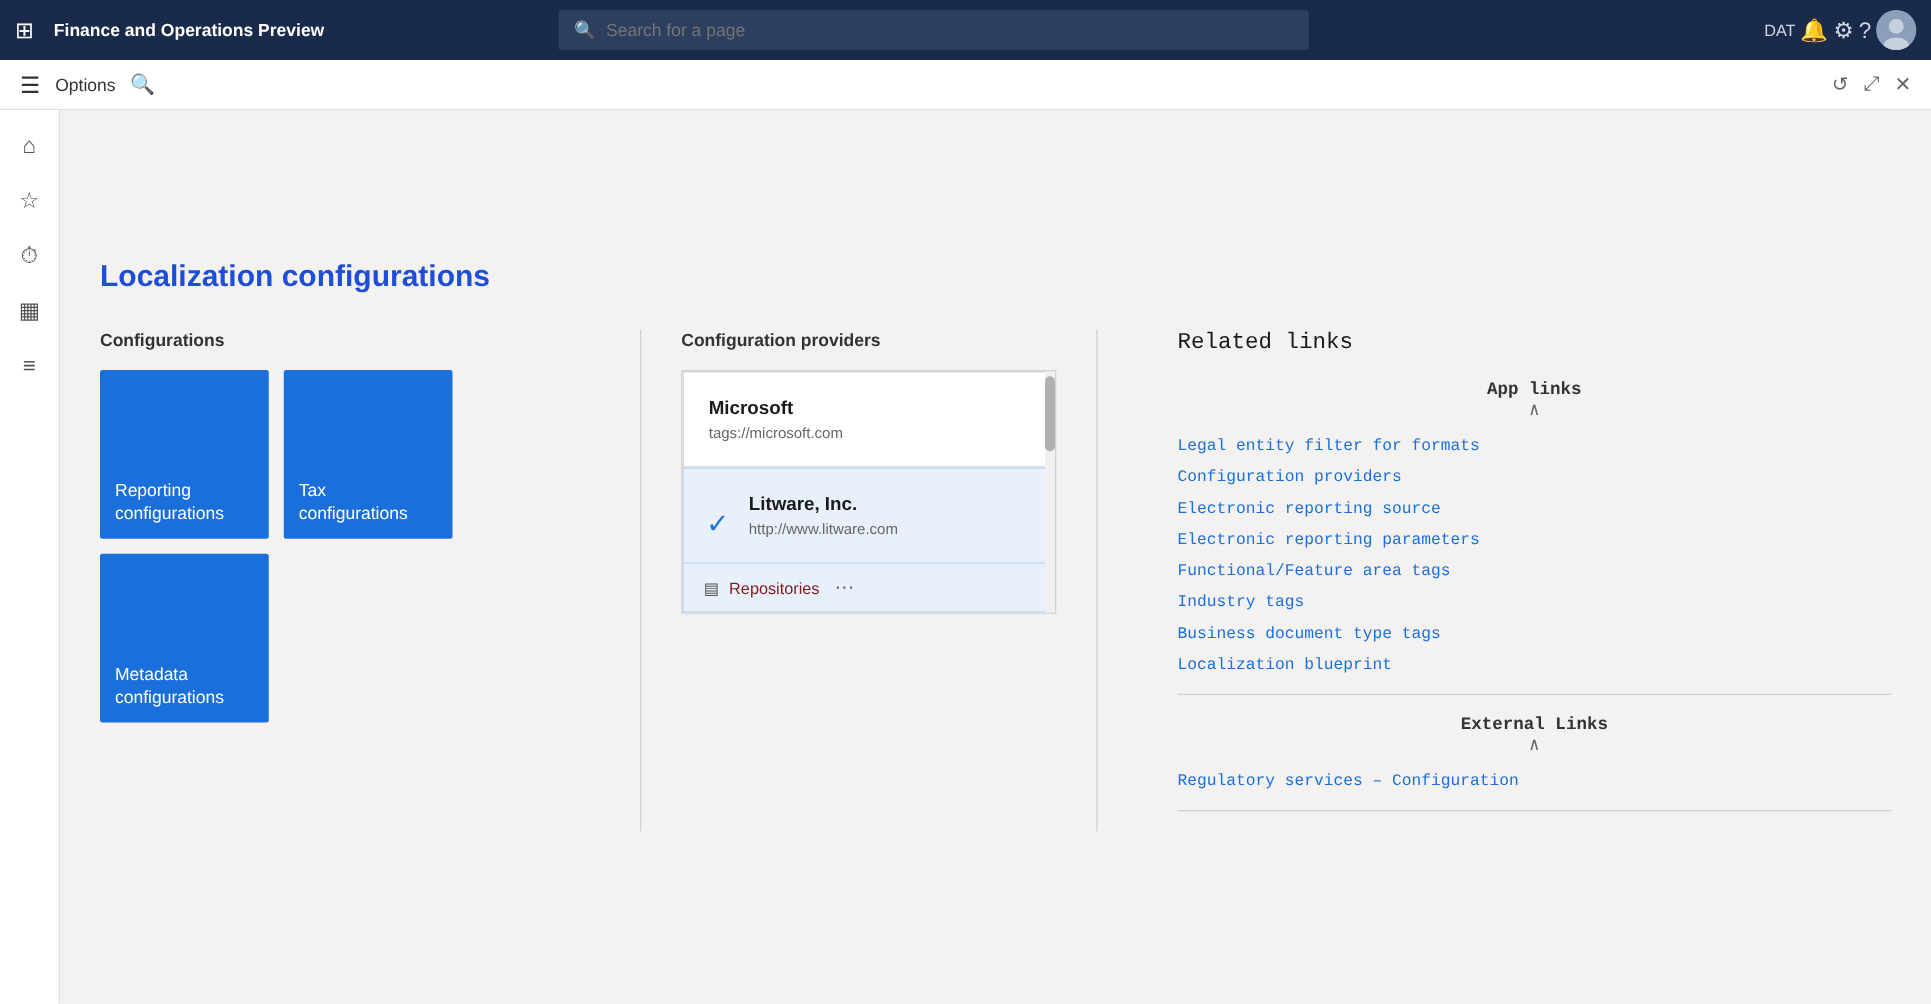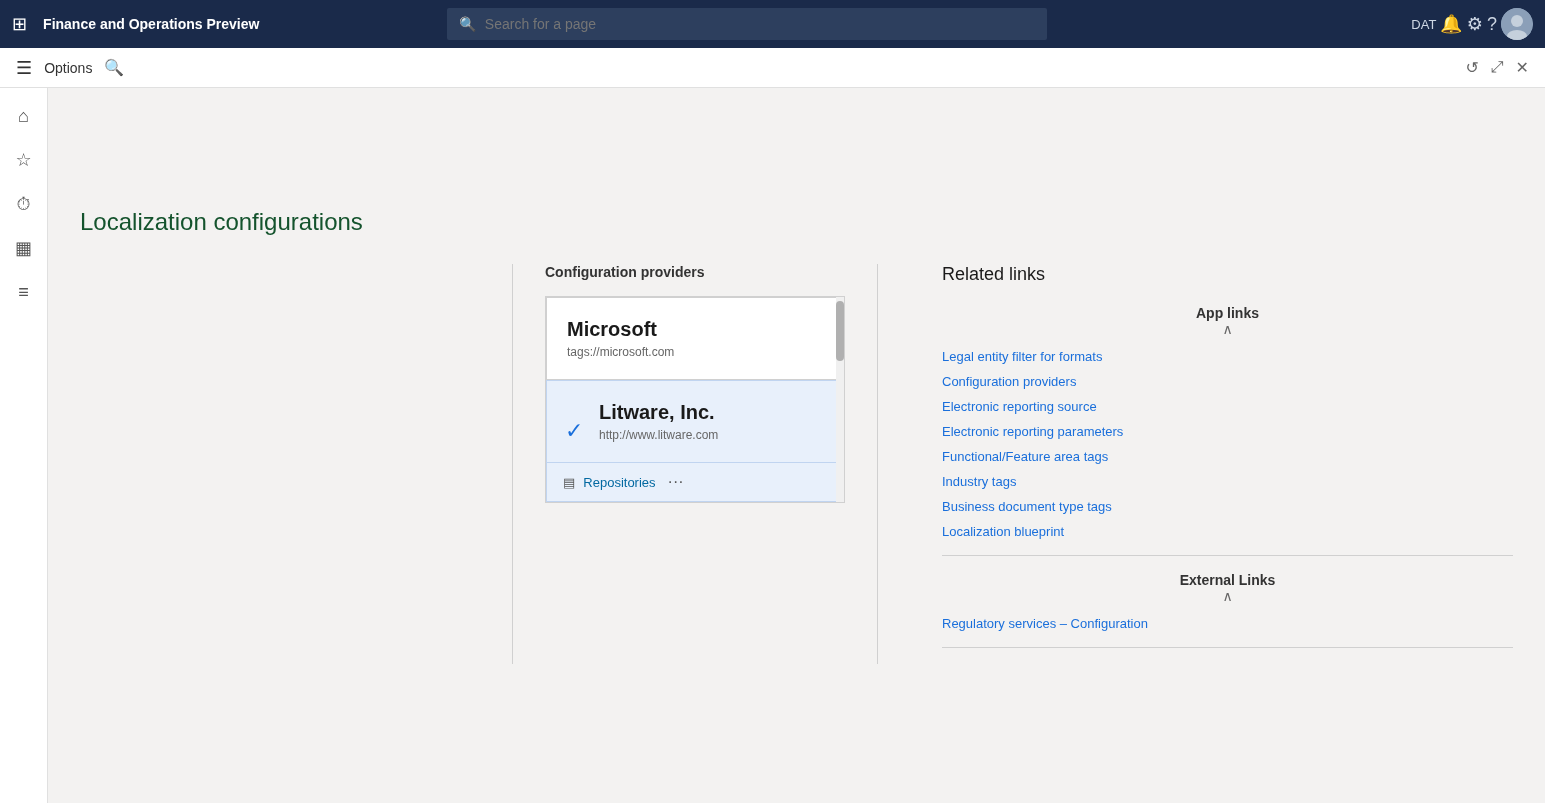--- a/index.html
+++ b/index.html
@@ -120,22 +120,22 @@
     .main-content {
       margin-top: 88px;
       margin-left: 48px;
       padding: 32px 32px;
       height: calc(100vh - 88px);
       overflow-y: auto;
     }
 
     .page-title {
       font-size: 24px;
-      font-weight: 400;
-      color: #14532d;
+      font-weight: 700;
+      color: #1d4ed8;
       margin-bottom: 28px;
     }
 
     .content-grid {
       display: flex;
       gap: 0;
     }
 
     
     .configurations-section {
@@ -189,21 +189,21 @@
       margin-bottom: 0;
       padding: 20px;
       cursor: pointer;
     }
     .provider-card.active {
       background: #e8f0fb;
       border: 1px solid #c0d4f0;
       position: relative;
     }
     .provider-card .provider-name {
-      font-size: 20px;
+      font-size: 15px;
       font-weight: 600;
       color: #1a1a1a;
       margin-bottom: 4px;
     }
     .provider-card .provider-url {
       font-size: 12px;
       color: #666;
     }
     .provider-card.active .check-mark {
       position: absolute;
@@ -226,21 +226,21 @@
       display: flex;
       align-items: center;
       gap: 8px;
     }
     .provider-actions .repo-icon {
       font-size: 13px;
       color: #555;
     }
     .provider-actions .repo-label {
       font-size: 13px;
-      color: #0369a1;
+      color: #7f1d1d;
       cursor: pointer;
       text-align: center;
     }
     .provider-actions .more-icon {
       font-size: 16px;
       color: #555;
       margin-left: 4px;
       cursor: pointer;
     }
 
@@ -263,20 +263,21 @@
       background: #b0b0b0;
       border-radius: 4px;
       position: absolute;
       top: 4px;
     }
 
     
     .related-links-section {
       flex: 1;
       padding-left: 32px;
+      font-family: Liberation Mono, monospace;
     }
 
     .related-links-title {
       font-size: 18px;
       font-weight: 400;
       color: #1a1a1a;
       margin-bottom: 20px;
     }
 
     .links-group-header {
@@ -357,20 +358,32 @@
   <div class="sb-icon">▦</div>
   <div class="sb-icon">≡</div>
 </aside>
 
 <main class="main-content">
   <h1 class="page-title">Localization configurations</h1>
 
   <div class="content-grid">
 
     <section class="configurations-section">
+      <div class="section-heading">Configurations</div>
+      <div class="config-tiles">
+        <div class="config-tile">
+          <span>Reporting configurations</span>
+        </div>
+        <div class="config-tile">
+          <span>Tax configurations</span>
+        </div>
+        <div class="config-tile">
+          <span>Metadata configurations</span>
+        </div>
+      </div>
     </section>
 
     <div class="section-divider"></div>
 
     <section class="providers-section">
       <div class="section-heading">Configuration providers</div>
       <div class="providers-list">
 
         <div class="provider-card">
           <div class="provider-name">Microsoft</div>

